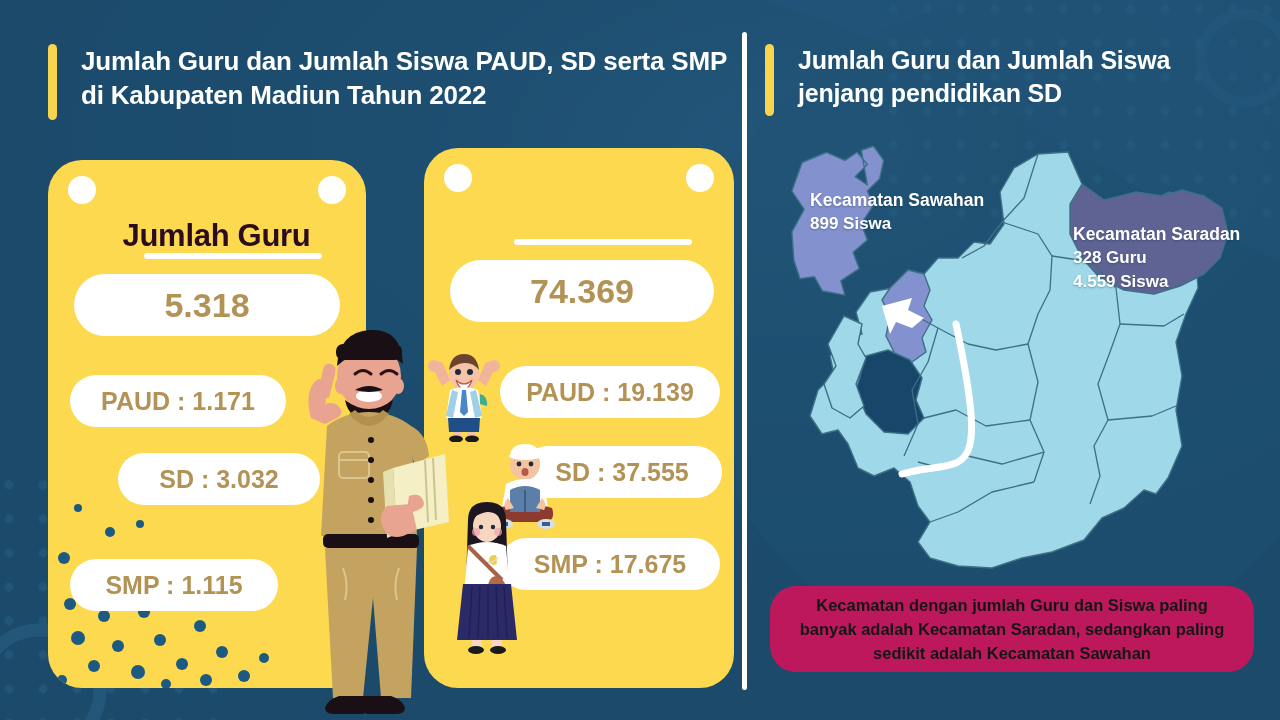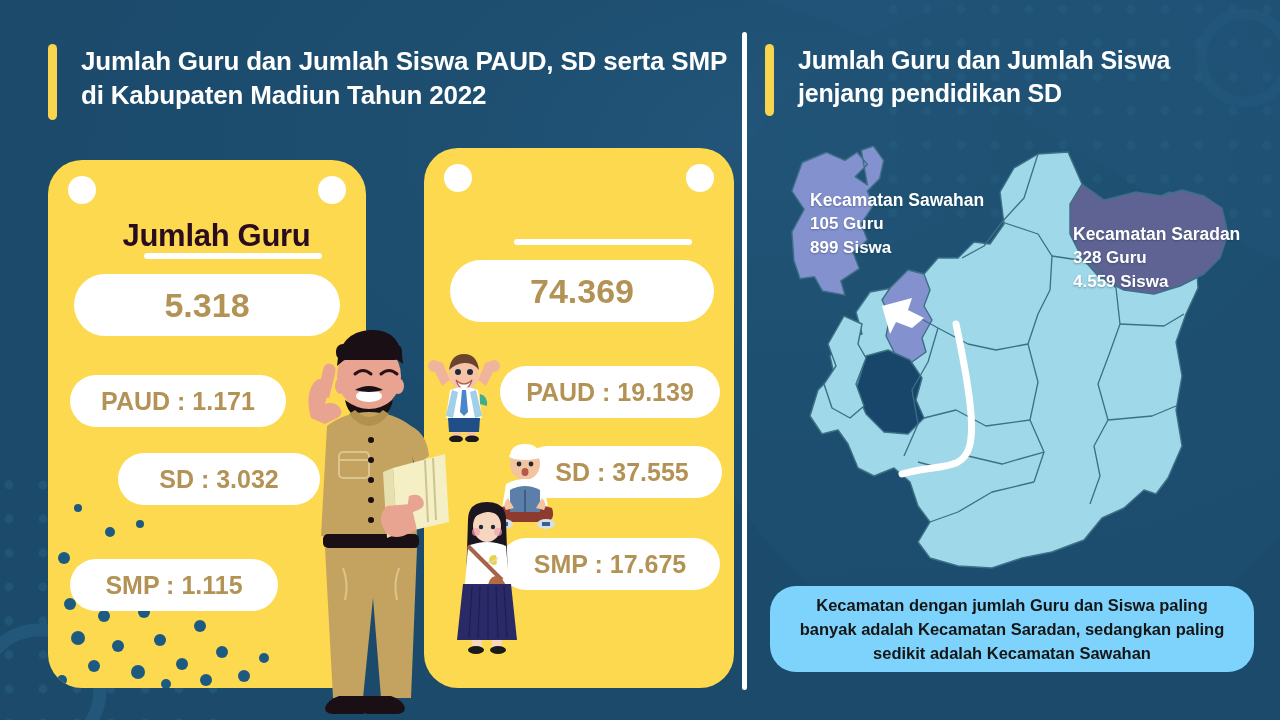--- a/index.html
+++ b/index.html
@@ -104,21 +104,21 @@
     line-height:24px; font-size:17px; text-shadow:0 1px 2px rgba(10,40,60,.35);
   }
   #label-sawahan { left:810px; top:188px; }
   #label-saradan { left:1073px; top:222px; }
   .map-label .ml-head { font-size:17.5px; display:block; }
   .map-label .ml-line { font-size:17px; display:block; }
 
   
   #caption {
     position:absolute; left:770px; top:586px; width:484px; height:86px;
-    background:#7dd3fc; border-radius:26px; z-index:4;
+    background:#be185d; border-radius:26px; z-index:4;
     display:flex; align-items:center; justify-content:center; text-align:center;
     color:#151515; font-weight:bold; font-size:16.5px; line-height:24px;
     padding:8px 16px;
   }
 </style>
 </head>
 <body>
 
 <svg id="bg" viewBox="0 0 1280 720" preserveAspectRatio="none">
   <defs>
@@ -367,21 +367,20 @@
     </g>
 
     <g>
       <path d="M150 336 C 210 318 240 356 204 186 " fill="none" stroke="#ffffff" stroke-width="7" stroke-linecap="round" transform="translate(0,0) rotate(0)"></path>
       <path d="M136 168 l30 -8 l-4 12 l16 8 l-12 10 l-16 -6 l-6 12 z" fill="#ffffff" transform="translate(-6,0)"></path>
     </g>
   </svg>
 
   <div class="map-label" id="label-sawahan">
     <span class="ml-head">Kecamatan Sawahan</span>
-    <span class="ml-line">105 Guru</span>
     <span class="ml-line">899 Siswa</span>
   </div>
 
   <div class="map-label" id="label-saradan">
     <span class="ml-head">Kecamatan Saradan</span>
     <span class="ml-line">328 Guru</span>
     <span class="ml-line">4.559 Siswa</span>
   </div>
 
   <div id="caption">Kecamatan dengan jumlah Guru dan Siswa paling banyak adalah Kecamatan Saradan, sedangkan paling sedikit adalah Kecamatan Sawahan</div>

